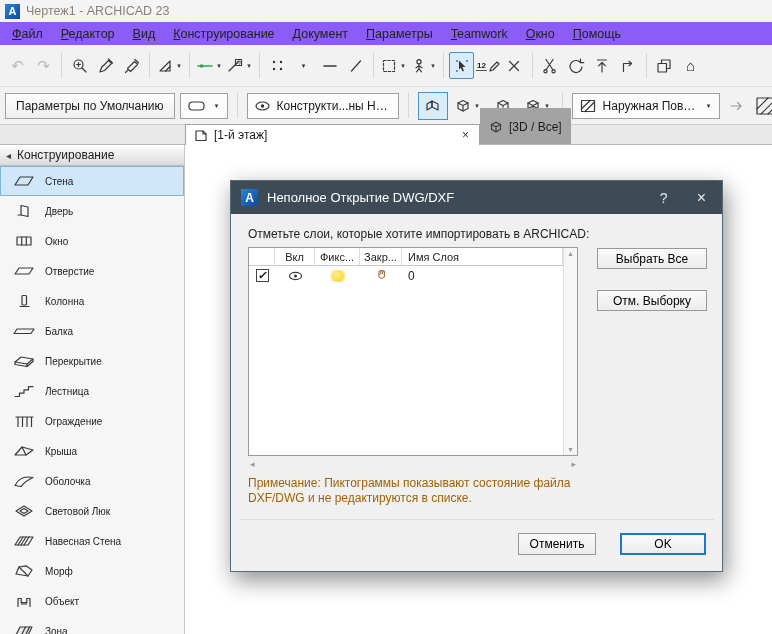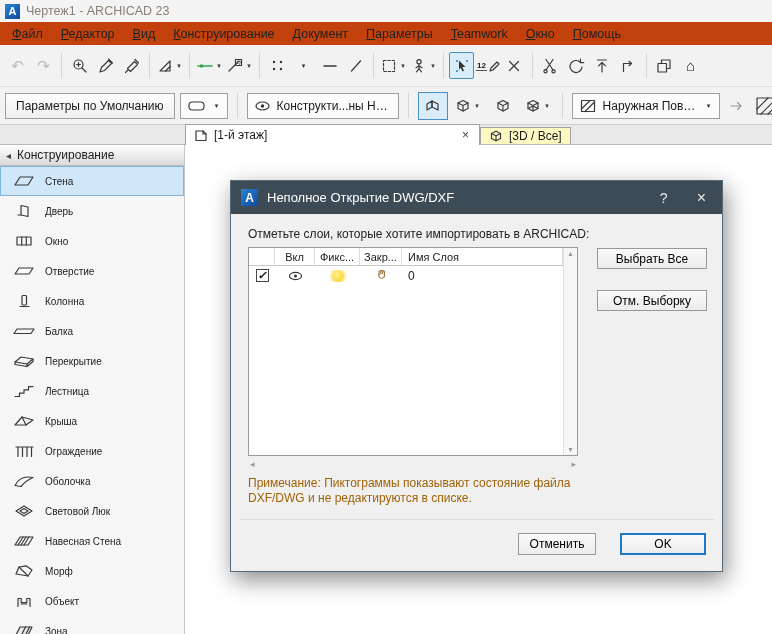--- a/index.html
+++ b/index.html
@@ -6,21 +6,21 @@
   html,body { width:772px; height:634px; }
   body { font-family:"Liberation Sans",sans-serif; font-size:12px; color:#1a1a1a; background:#fff; overflow:hidden; }
   .app { width:772px; height:634px; display:flex; flex-direction:column; background:#f2f2f2; }
 
   
   .titlebar { height:22px; background:#f4f4f4; display:flex; align-items:center; padding-left:5px; gap:6px; flex:0 0 auto; }
   .app-badge { width:15px; height:15px; background:linear-gradient(135deg,#2a86d2,#0d47a1); color:#fff; font-size:11px; font-weight:bold; display:flex; align-items:center; justify-content:center; }
   .title-text { color:#8a8076; font-size:12.5px; }
 
   
-  .menubar { height:23px; background:#c2410c; display:flex; align-items:center; padding-left:3px; flex:0 0 auto; }
+  .menubar { height:23px; background:#8b5cf6; display:flex; align-items:center; padding-left:3px; flex:0 0 auto; }
   .menu-item { padding:3px 9px; font-size:12.5px; color:#222; cursor:default; }
   .menu-item::first-letter { text-decoration:underline; }
 
   
   .toolbar1 { height:42px; background:#f2f2f2; display:flex; align-items:center; padding:0 5px; gap:1px; border-bottom:1px solid #e2e2e2; flex:0 0 auto; overflow:hidden; }
   .tbtn { min-width:25px; height:27px; display:flex; align-items:center; justify-content:center; border:1px solid transparent; border-radius:2px; gap:1px; flex:0 0 auto; }
   .tbtn.disabled { color:#b8b8b8; }
   .tbtn.disabled svg { stroke:#b8b8b8; }
   .tbtn.selected { background:#d9ecf9; border-color:#4a90c4; }
   .glyph { font-size:15px; line-height:1; }
@@ -33,21 +33,21 @@
   .combo { height:26px; border:1px solid #9f9f9f; background:#fcfcfc; display:flex; align-items:center; padding:0 6px; gap:6px; font-size:12px; white-space:nowrap; flex:0 0 auto; }
   .combo .lbl { overflow:hidden; text-overflow:ellipsis; }
   .pushbtn { height:26px; border:1px solid #9f9f9f; background:linear-gradient(#fdfdfd,#efefef); display:flex; align-items:center; justify-content:center; padding:0 10px; font-size:12px; white-space:nowrap; flex:0 0 auto; }
   .viewbtn { width:30px; height:28px; display:flex; align-items:center; justify-content:center; border:1px solid transparent; gap:1px; flex:0 0 auto; }
   .viewbtn.selected { background:#d9ecf9; border-color:#4a90c4; }
   .edge-ico { margin-left:auto; margin-right:-8px; flex:0 0 auto; }
 
   
   .tabbar { height:20px; background:#e9e9e9; display:flex; align-items:flex-end; border-bottom:1px solid #b9b9b9; flex:0 0 auto; }
   .tab-spacer { width:185px; height:100%; flex:0 0 auto; }
-  .tab { height:17px; display:flex; align-items:center; gap:6px; padding:0 8px; border:1px solid #a2a2a2; border-bottom:none; background:#fef9c3; font-size:12px; flex:0 0 auto; }
+  .tab { height:36px; display:flex; align-items:center; gap:6px; padding:0 8px; border:1px solid #a2a2a2; border-bottom:none; background:#a3a3a3; font-size:12px; flex:0 0 auto; }
   .tab.active { background:#fff; width:295px; margin-bottom:-1px; height:21px; }
   .tab.active .grow { flex:1; }
   .tab-close { font-size:12px; color:#444; padding:0 2px; }
 
   
   .main { flex:1; display:flex; overflow:hidden; }
   .sidebar { width:185px; background:#f6f6f6; border-right:1px solid #c6c6c6; display:flex; flex-direction:column; overflow:hidden; flex:0 0 auto; }
   .sb-header { height:21px; background:linear-gradient(#ffffff,#dadada); border-bottom:1px solid #bdbdbd; display:flex; align-items:center; gap:6px; padding:0 6px; font-size:12px; color:#222; flex:0 0 auto; }
   .sb-collapse { font-size:10px; color:#444; }
   .tool-item { height:30px; display:flex; align-items:center; gap:8px; padding-left:10px; border:1px solid transparent; flex:0 0 auto; }
@@ -473,33 +473,33 @@
         <span class="tool-icon">
             <svg class="si" width="24" height="16">
               <path d="M3,13.5 h4.5 v-3.3 h4.5 V6.9 h4.5 V3.6 h4.5"></path>
             </svg>
           </span>
         <span class="tool-label">Лестница</span>
       </div>
       <div class="tool-item">
         <span class="tool-icon">
             <svg class="si" width="24" height="16">
+              <path d="M4,4 h17 M6,4 v9.5 M10.5,4 v9.5 M15,4 v9.5 M19.5,4 v9.5"></path>
+            </svg>
+          </span>
+        <span class="tool-label">Ограждение</span>
+      </div>
+      <div class="tool-item">
+        <span class="tool-icon">
+            <svg class="si" width="24" height="16">
               <path d="M3,12 L10,4 L21,7 L14,12 Z"></path>
               <path d="M10,4 L14,12"></path>
             </svg>
           </span>
         <span class="tool-label">Крыша</span>
-      </div>
-      <div class="tool-item">
-        <span class="tool-icon">
-            <svg class="si" width="24" height="16">
-              <path d="M4,4 h17 M6,4 v9.5 M10.5,4 v9.5 M15,4 v9.5 M19.5,4 v9.5"></path>
-            </svg>
-          </span>
-        <span class="tool-label">Ограждение</span>
       </div>
       <div class="tool-item">
         <span class="tool-icon">
             <svg class="si" width="24" height="16">
               <path d="M3,12.5 Q8,2 21,4.5 Q14,7.5 9,13.5 Z"></path>
             </svg>
           </span>
         <span class="tool-label">Оболочка</span>
       </div>
       <div class="tool-item">

